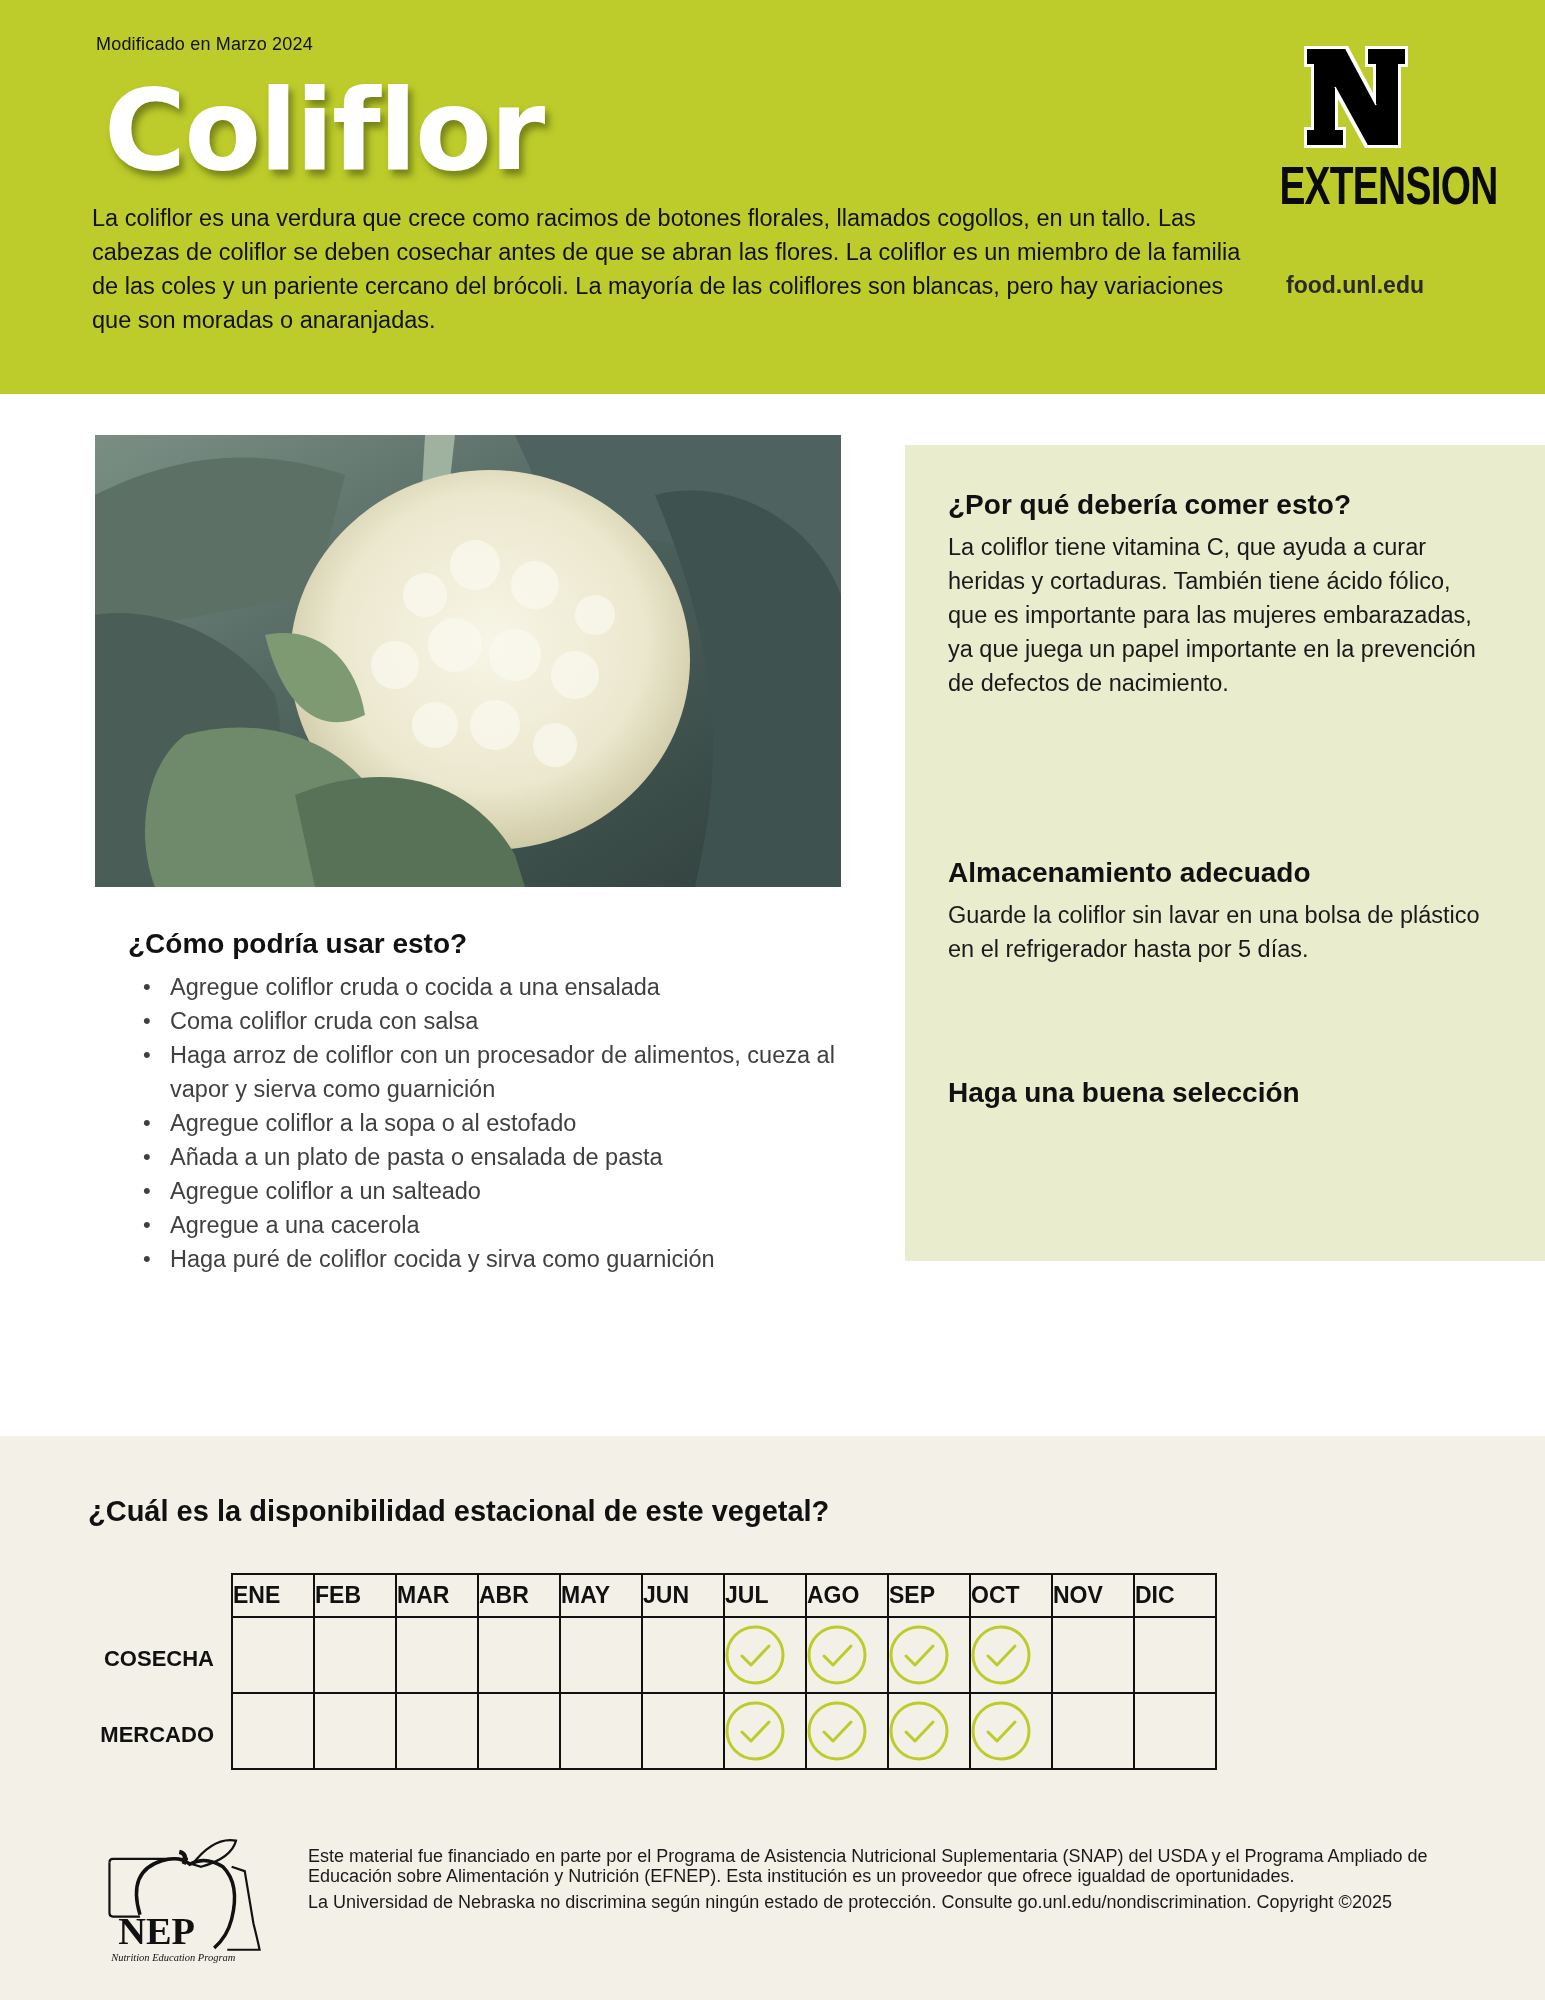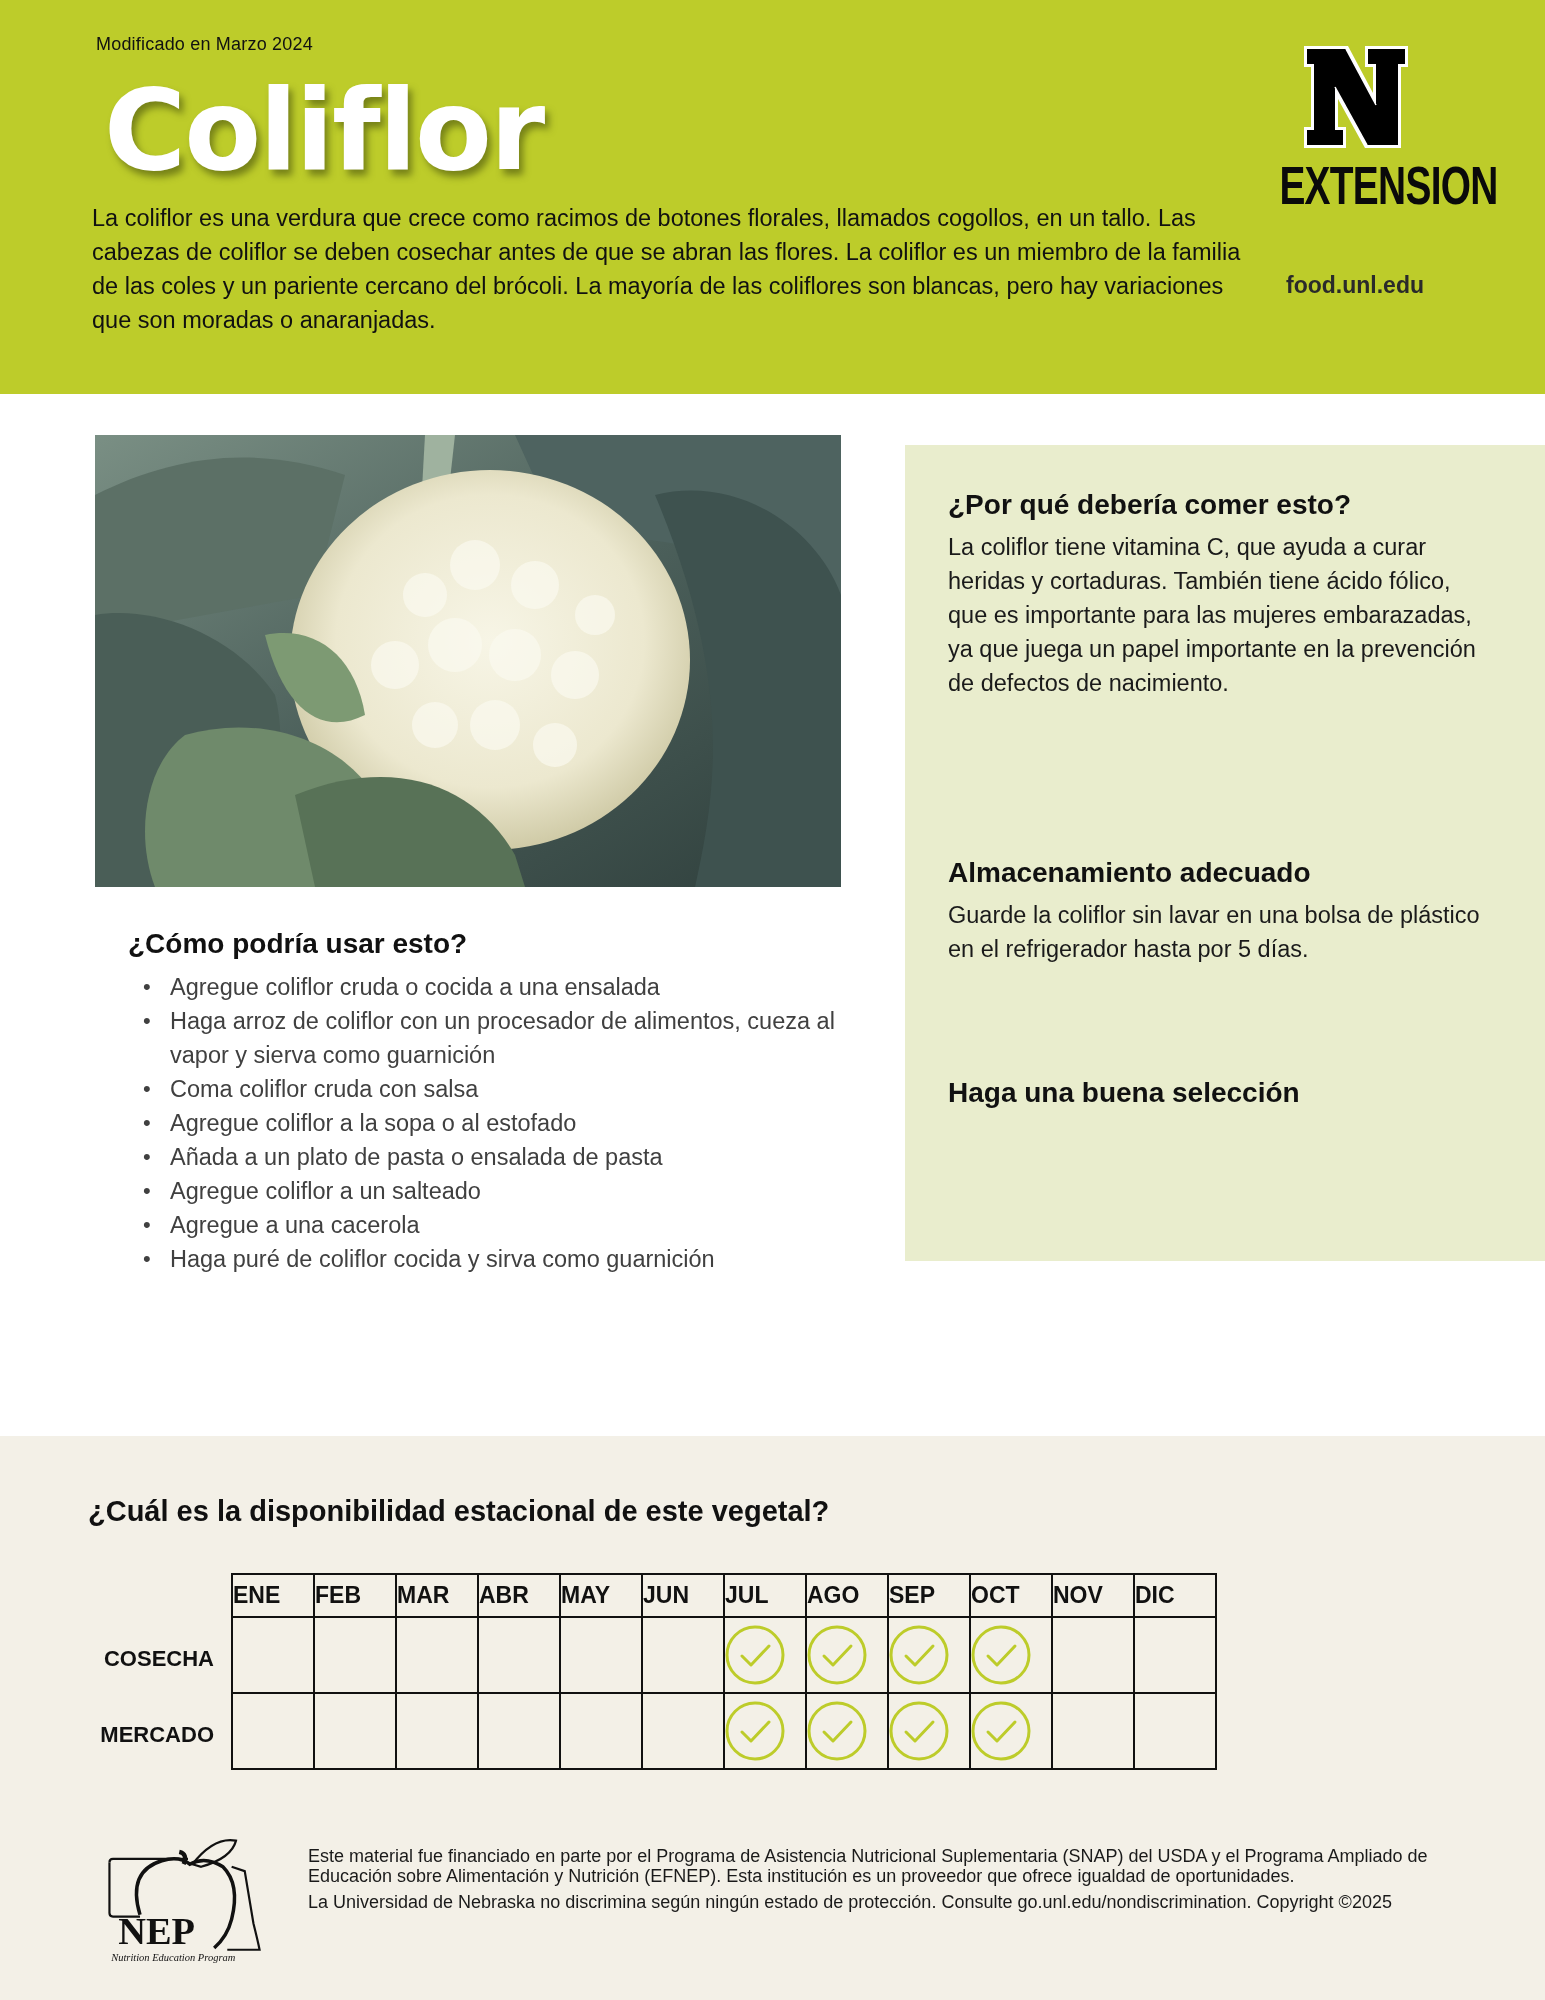--- a/index.html
+++ b/index.html
@@ -107,22 +107,22 @@
     </g>
     <path d="M90,300 C160,280 240,300 280,360 C300,410 260,452 240,452 L60,452 C40,400 50,330 90,300Z" fill="#6f8a6b"></path>
     <path d="M200,360 C300,320 380,350 420,420 L430,452 L220,452 Z" fill="#587257"></path>
     <path d="M170,200 C220,190 260,220 270,280 C230,300 190,280 170,200Z" fill="#7d9a73"></path>
   </svg>
 </div>
 
 <div class="use-title">¿Cómo podría usar esto?</div>
 <ul class="use-list">
   <li>Agregue coliflor cruda o cocida a una ensalada</li>
+  <li>Coma coliflor cruda con salsa</li>
   <li>Haga arroz de coliflor con un procesador de alimentos, cueza al vapor y sierva como guarnición</li>
-  <li>Coma coliflor cruda con salsa</li>
   <li>Agregue coliflor a la sopa o al estofado</li>
   <li>Añada a un plato de pasta o ensalada de pasta</li>
   <li>Agregue coliflor a un salteado</li>
   <li>Agregue a una cacerola</li>
   <li>Haga puré de coliflor cocida y sirva como guarnición</li>
 </ul>
 
 <div class="box box1">
   <h2>¿Por qué debería comer esto?</h2>
   <p>La coliflor tiene vitamina C, que ayuda a curar heridas y cortaduras. También tiene ácido fólico, que es importante para las mujeres embarazadas, ya que juega un papel importante en la prevención de defectos de nacimiento.</p>

